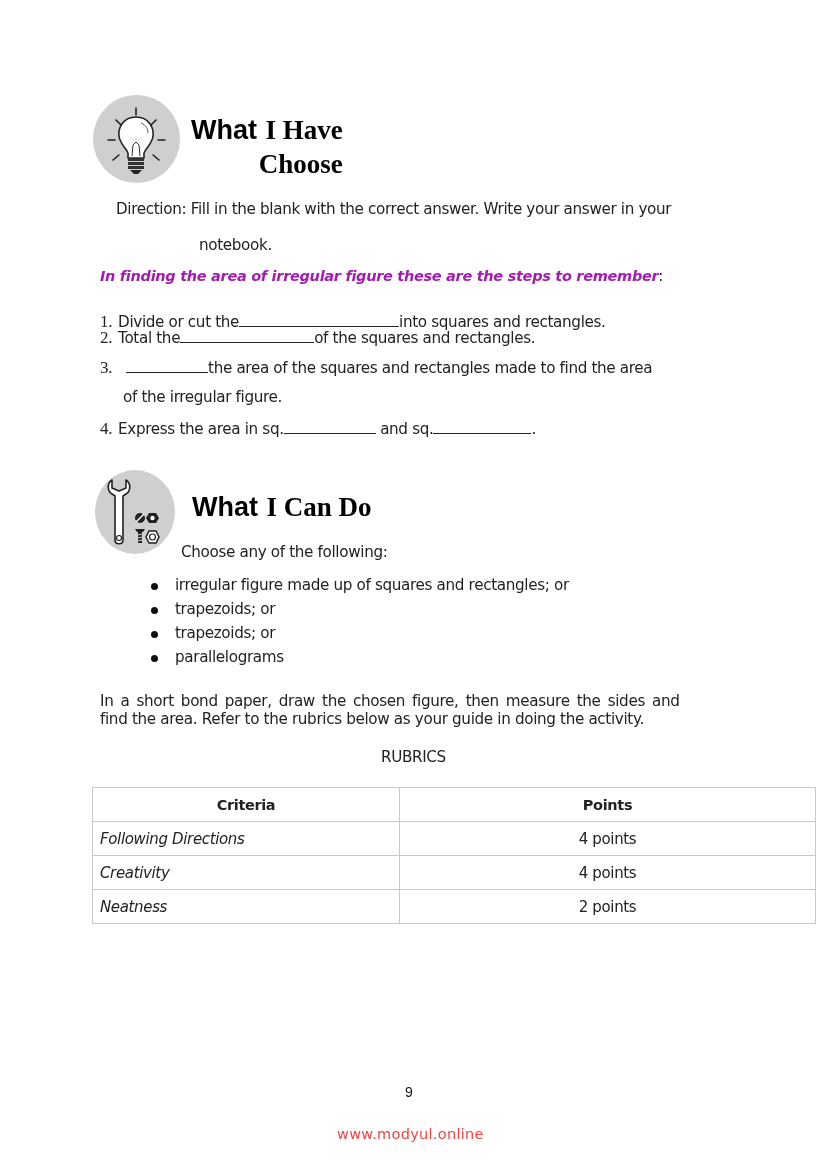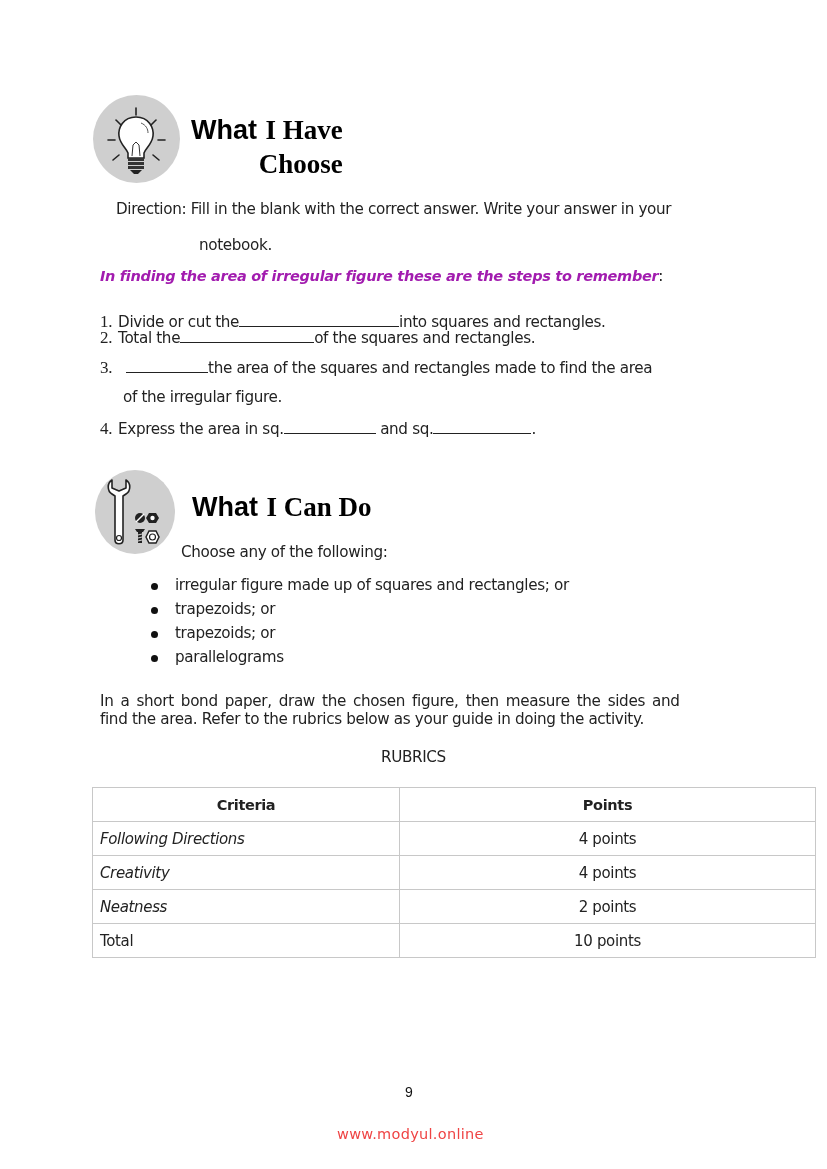--- a/index.html
+++ b/index.html
@@ -154,21 +154,17 @@
     <td class="c">4 points</td>
   </tr>
   <tr>
     <td class="i">Creativity</td>
     <td class="c">4 points</td>
   </tr>
   <tr>
     <td class="i">Neatness</td>
     <td class="c">2 points</td>
   </tr>
-  <tr>
-    <td>Total</td>
-    <td class="c">10 points</td>
-  </tr>
 </tbody>
   </table>
 
 <div class="abs" style="left:405px; top:1084px; font-family:'Liberation Sans', sans-serif; font-size:14px; color:#111;">9</div>
 <div class="abs" style="left:337px; top:1126px; font-family:'DejaVu Sans', sans-serif; font-size:14.5px; color:#ef4444; letter-spacing:0.3px;">www.modyul.online</div>
 
 </body></html>

